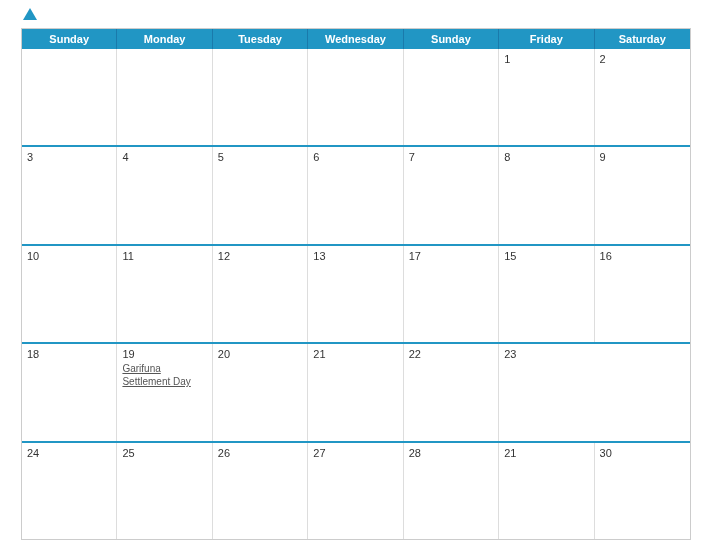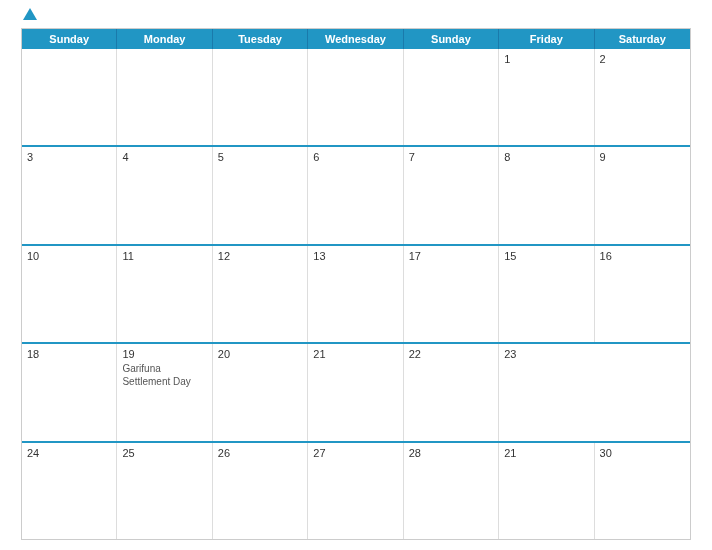--- a/index.html
+++ b/index.html
@@ -134,20 +134,21 @@
       color: #333;
       display: block;
       margin-bottom: 2px;
     }
 
     .event-text {
       font-size: 10px;
       color: #555;
       line-height: 1.3;
       margin-top: 2px;
+      text-decoration: underline;
     }
   </style>
 </head>
 <body>
 
 <div class="page">
   <div class="header">
     <div class="logo">
       <div class="logo-line">
         <span class="logo-general"></span>

